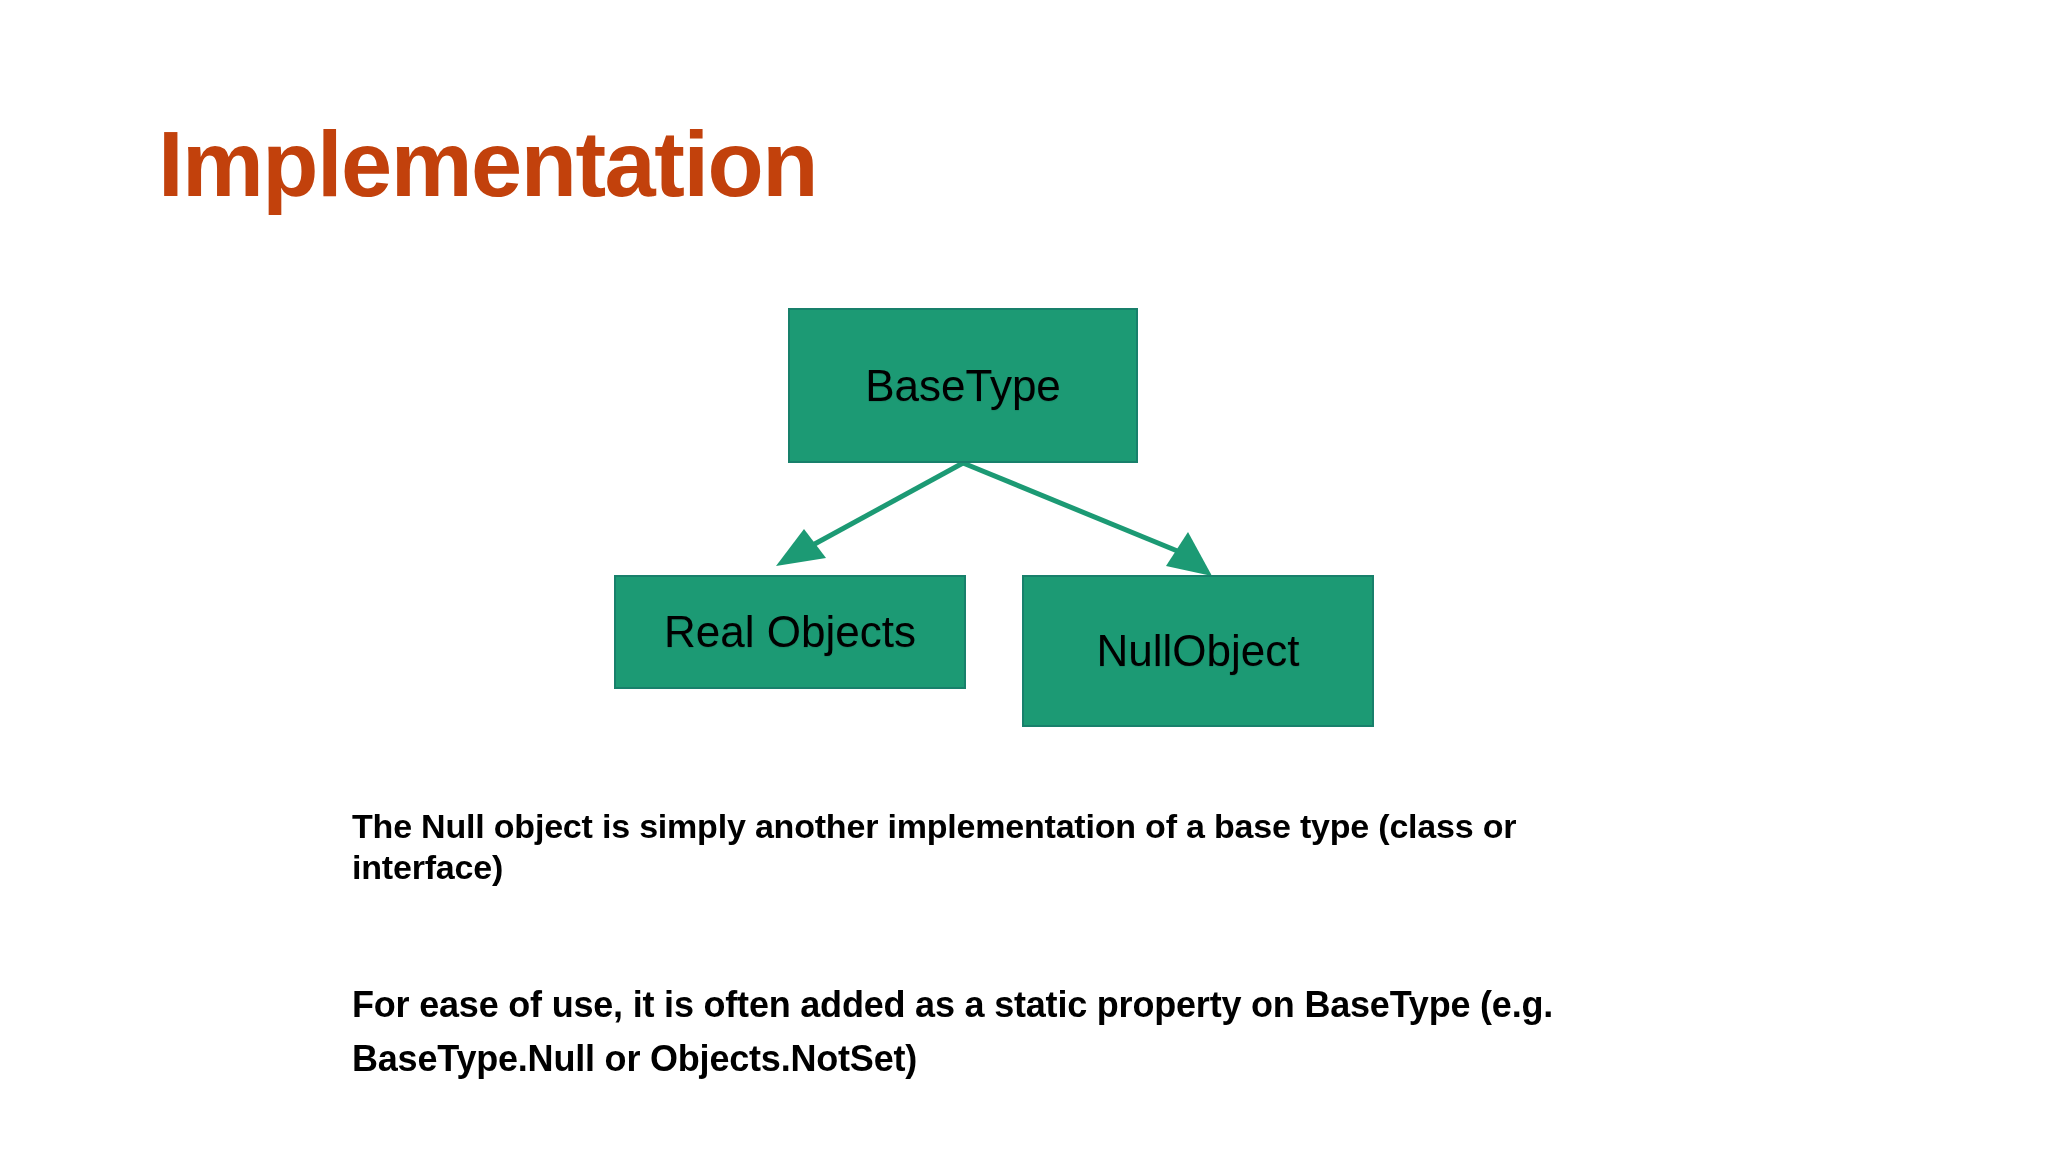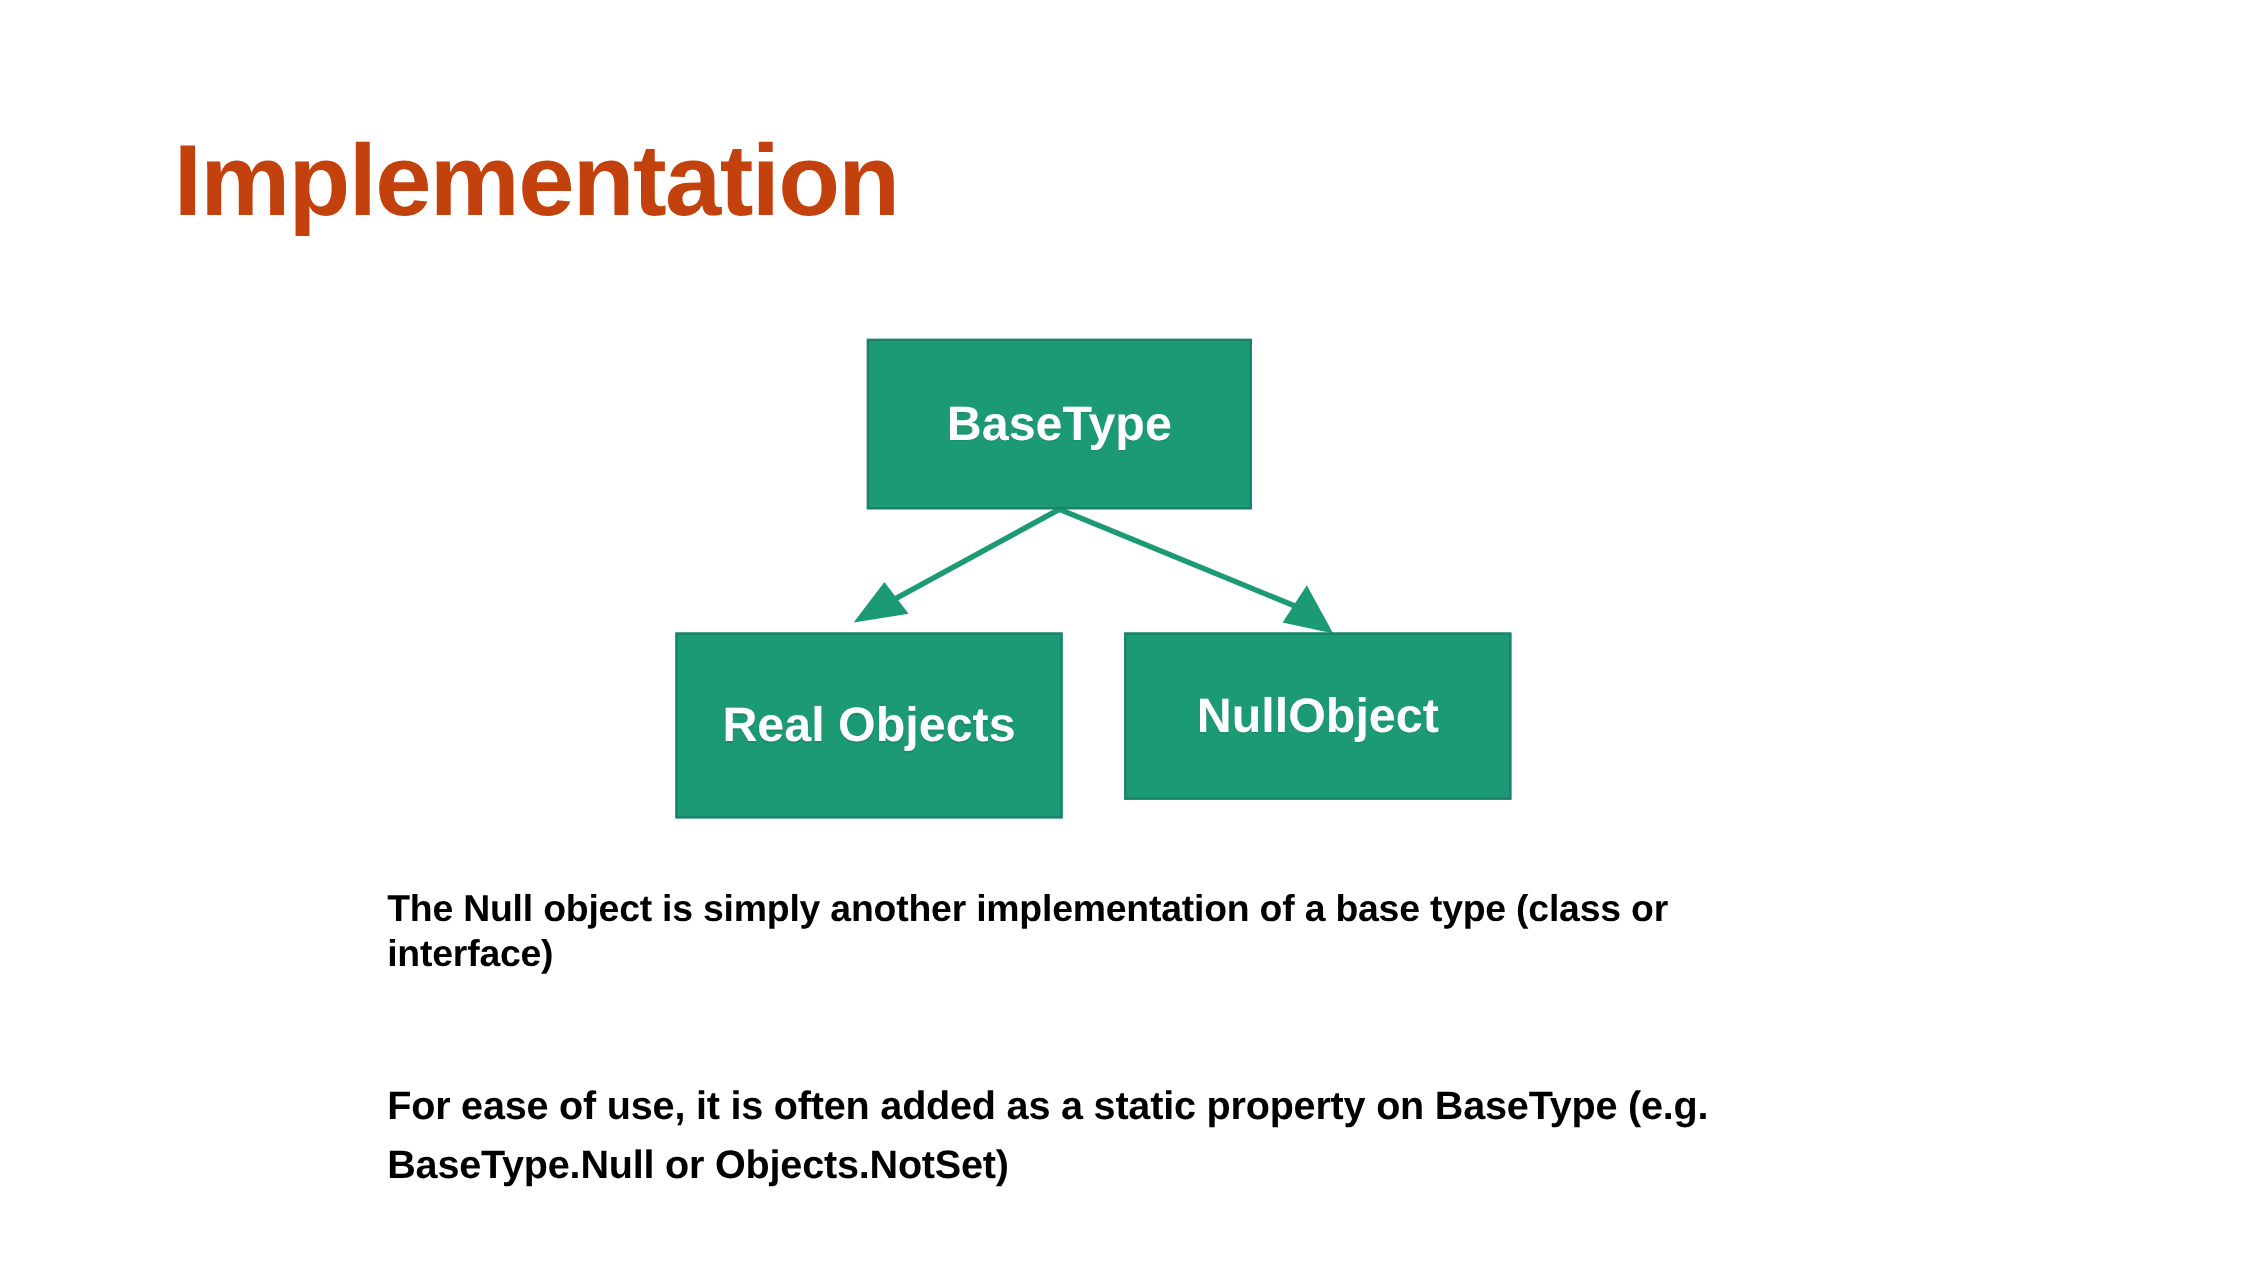--- a/index.html
+++ b/index.html
@@ -58,39 +58,39 @@
   .node-box {
     position: absolute;
     box-sizing: border-box;
     background: #1C9A74;
     border: 2px solid #18806B;
     display: flex;
     align-items: center;
     justify-content: center;
   }
   .node-label {
-    color: #ffffff;
+    color: #000000;
     font-size: 44px;
     line-height: 48px;
-    font-weight: 700;
+    font-weight: 400;
     white-space: nowrap;
     text-shadow: 0 1px 1px rgba(0,0,0,0.10);
   }
 
   #node-basetype {
     left: 788px;
     top: 308px;
     width: 350px;
     height: 155px;
   }
   #node-realobjects {
     left: 614px;
     top: 575px;
     width: 352px;
-    height: 169px;
+    height: 114px;
   }
   #node-nullobject {
     left: 1022px;
     top: 575px;
     width: 352px;
     height: 152px;
   }
 
   
   .body-paragraph {

